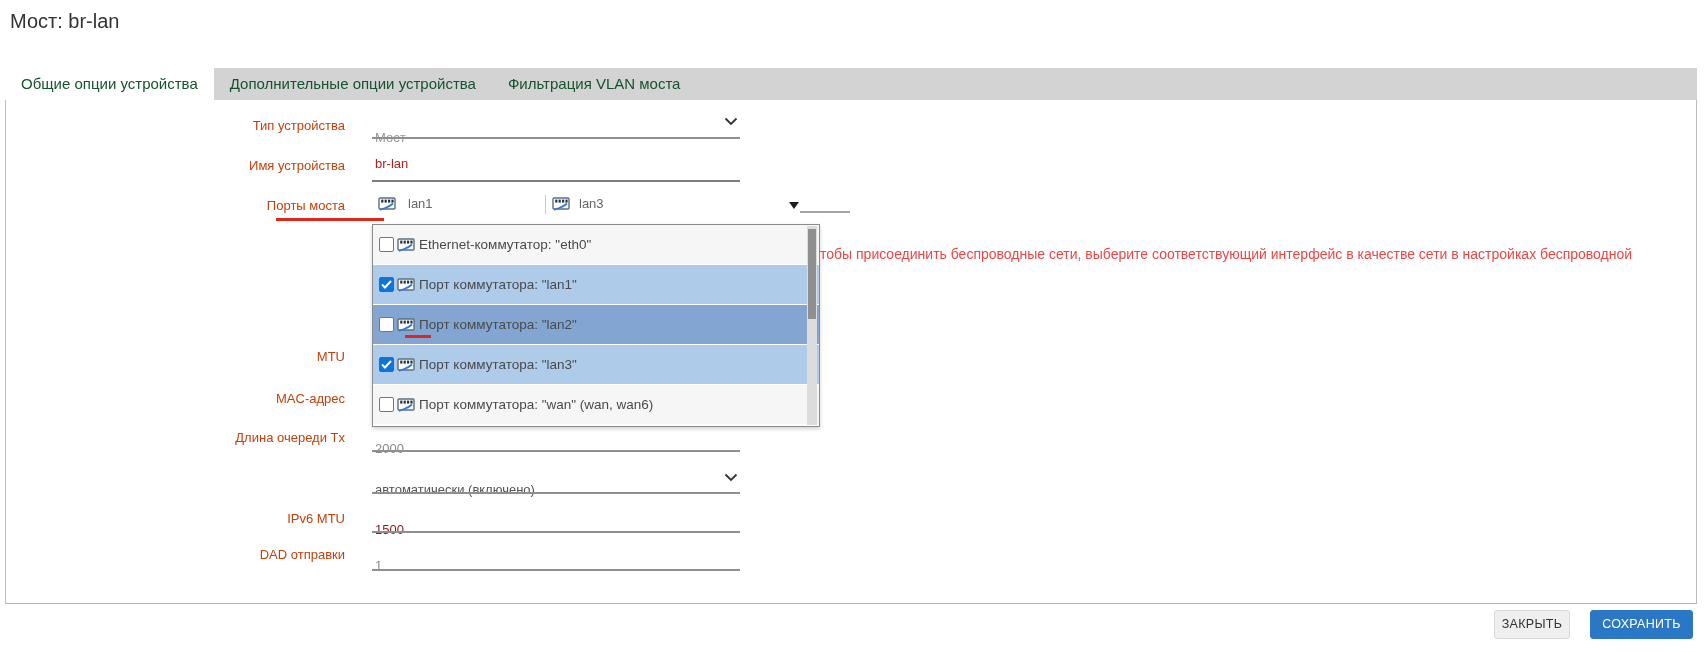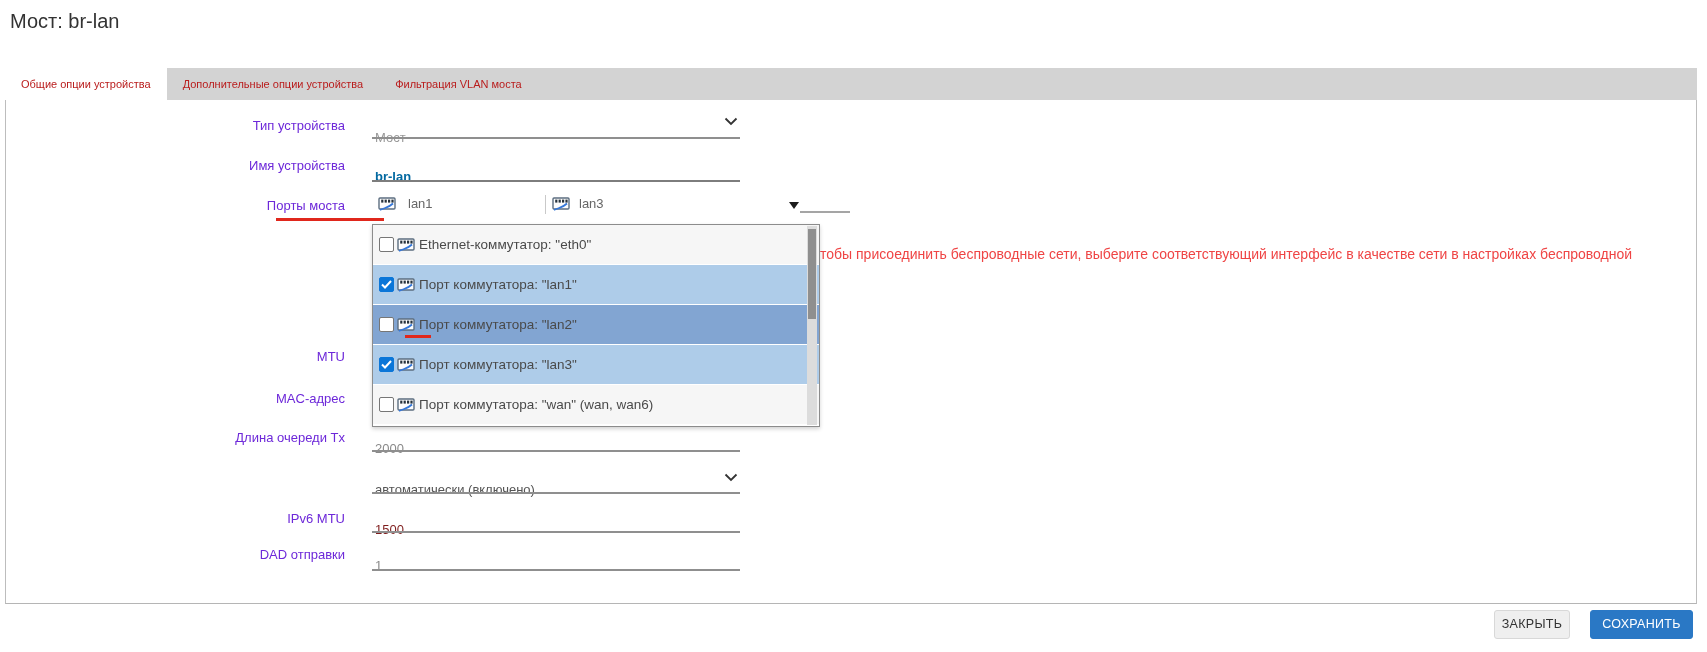--- a/index.html
+++ b/index.html
@@ -3,28 +3,28 @@
 <meta charset="utf-8">
 <style>
   html,body { margin:0; padding:0; background:#fff; }
   .root { position:relative; width:1707px; height:652px; background:#fff;
           font-family:"Liberation Sans", sans-serif; overflow:hidden; }
 
   .page-title { position:absolute; left:10px; top:10px; font-size:20px; color:#333; }
 
   .tabbar { position:absolute; left:5px; top:68px; width:1692px; height:32px;
             background:#d3d3d3; display:flex; }
-  .tab { line-height:32px; padding:0 16px; font-size:11px; color:#b91c1c; white-space:nowrap; }
+  .tab { line-height:32px; padding:0 16px; font-size:15px; color:#14532d; white-space:nowrap; }
   .tab.active { background:#fff; }
 
   .panel { position:absolute; left:5px; top:100px; width:1690px; height:503px; background:#fff;
            border-left:1px solid #bdbdbd; border-right:1px solid #bdbdbd; border-bottom:1px solid #b5b5b5; }
 
   .lbl { position:absolute; left:40px; width:305px; text-align:right;
-         font-size:13px; color:#6d28d9; white-space:nowrap; }
+         font-size:13px; color:#c2410c; white-space:nowrap; }
   .val { position:absolute; font-size:13px; white-space:nowrap;margin-top:12px; }
   .uline { position:absolute; height:2px; background:#8f8f8f; }
 
   .chev { position:absolute; width:14px; height:9px; }
   .caret-down { position:absolute; width:0; height:0;
                 border-left:5px solid transparent; border-right:5px solid transparent;
                 border-top:7px solid #1c1c1c; }
 
   .token { position:absolute; display:flex; align-items:center; gap:5px;
            font-size:13px; color:#666; }
@@ -74,21 +74,21 @@
   <div class="panel"></div>
 
   <div class="lbl" style="top:118px;">Тип устройства</div>
   <div class="val" style="left:375px; top:118px; color:#999;">Мост</div>
   <svg class="chev" style="left:724px; top:117px;" viewBox="0 0 14 9">
       <polyline points="1.5,1.5 7,7 12.5,1.5" fill="none" stroke="#333" stroke-width="1.8"></polyline>
     </svg>
   <div class="uline" style="left:372px; top:137px; width:368px;"></div>
 
   <div class="lbl" style="top:158px;">Имя устройства</div>
-  <div class="val" style="left:375px; top:157px; color:#0369a1;font-weight:bold;">br-lan</div>
+  <div class="val" style="left:375px; top:144px; color:#b91c1c;">br-lan</div>
   <div class="uline" style="left:372px; top:180px; width:368px; background:#7d7d7d;"></div>
 
   <div class="lbl" style="top:198px;">Порты моста</div>
   <div class="red-mark" style="left:276px; top:218px; width:108px;"></div>
 
   <div class="token" style="left:375px; top:196px;gap:8px;">
     <span class="picon"><svg width="18" height="14" viewBox="0 0 18 14">
           <rect x="1" y="1" width="16" height="11" rx="1" fill="#fdfdfd" stroke="#5c6e80" stroke-width="1.4"></rect>
           <rect x="3.2" y="2.6" width="2.2" height="3" fill="#27323c"></rect>
           <rect x="6.6" y="2.6" width="2.2" height="3" fill="#27323c"></rect>

